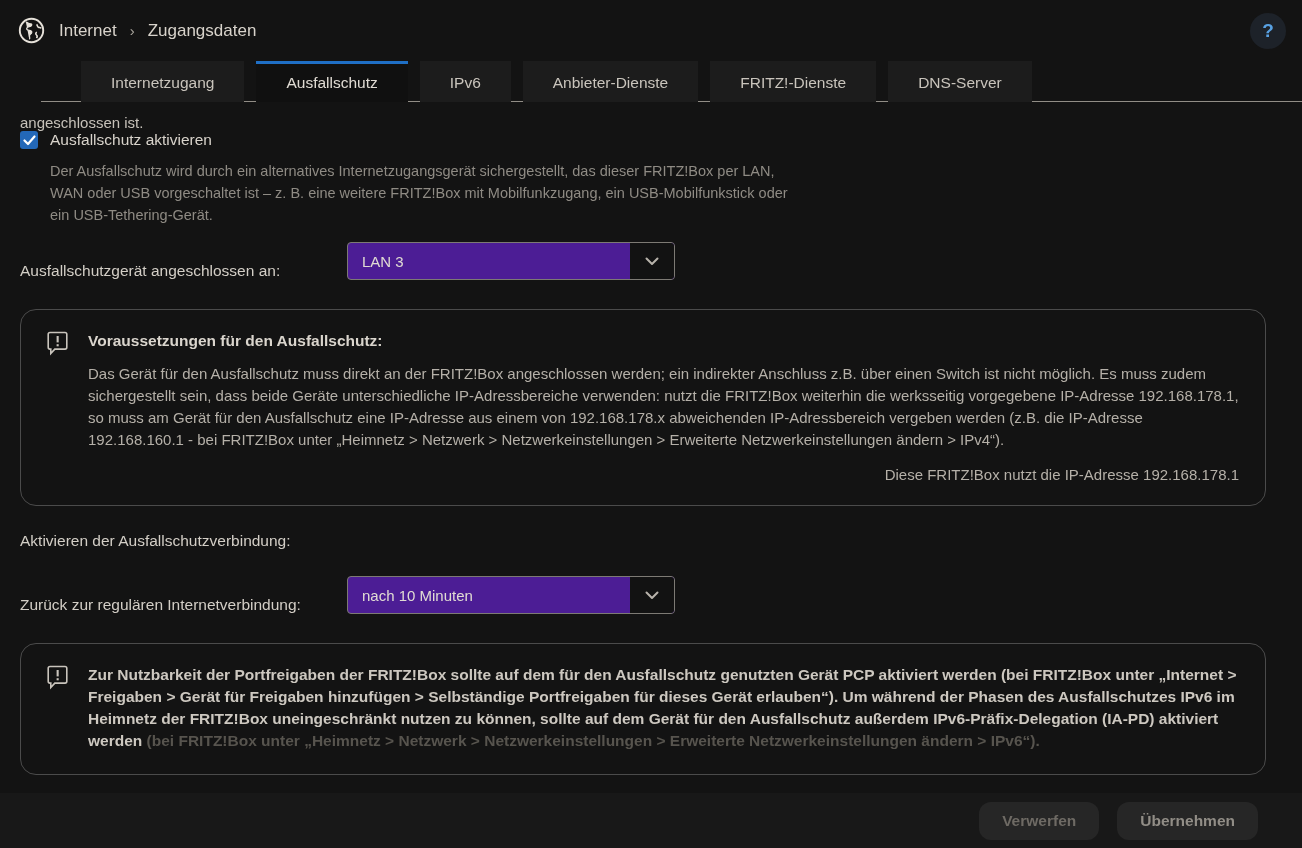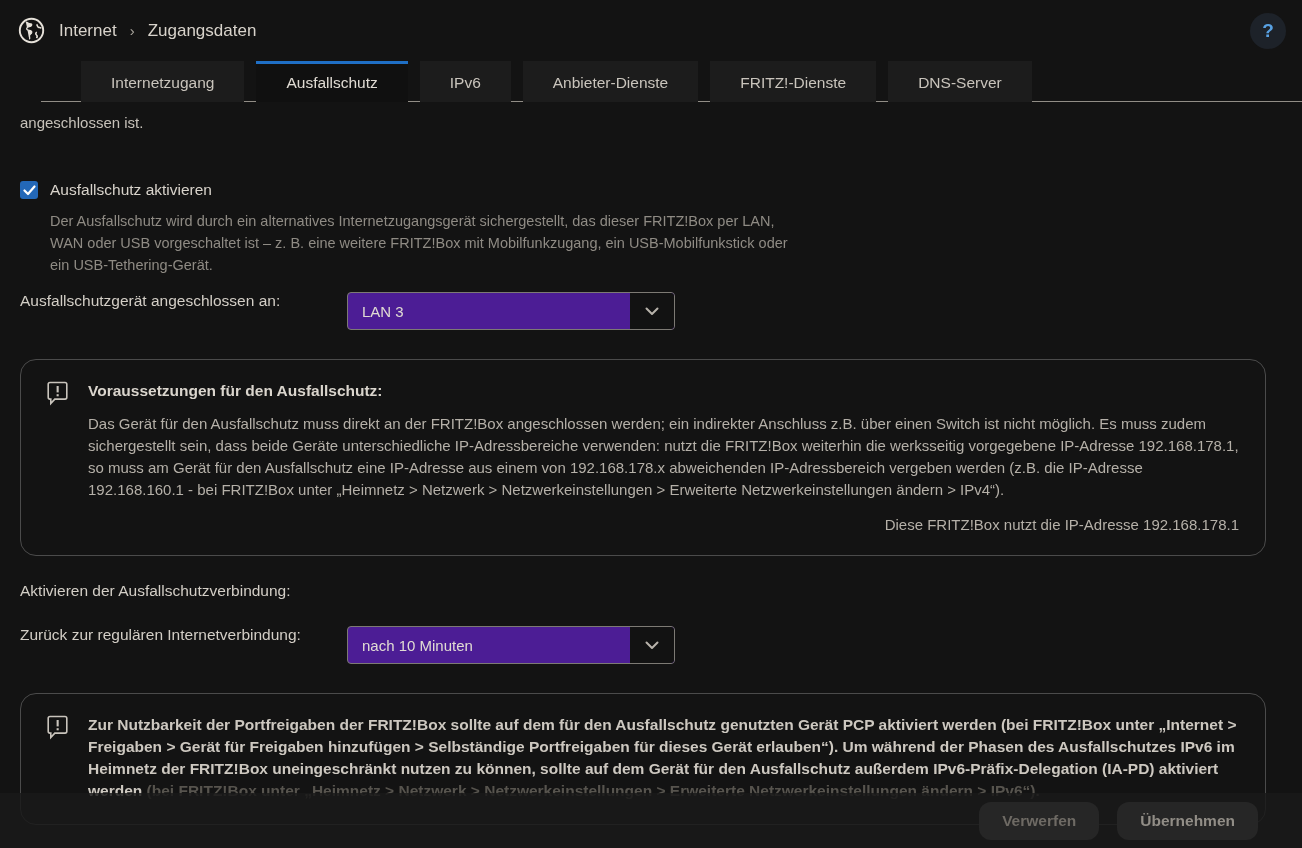--- a/index.html
+++ b/index.html
@@ -26,28 +26,28 @@
     background:#1c1c1c; color:#c9c4bc; font-size:15.5px;
     border-top:3px solid transparent; cursor:pointer; white-space:nowrap;
   }
   .tab.active {
     background:#101010; color:#e0dbd3; border-top-color:#1f6fc5;
     box-shadow:0 1px 0 #131313; position:relative; z-index:2;
   }
   
   .content { padding:0 36px 0 20px; }
   .clipped-line { margin-top:12px; font-size:15px; color:#c6c1b9; }
-  .checkbox-row { margin-top:50px; display:flex; align-items:center; }
+  .checkbox-row { display:flex; align-items:center; }
   .checkbox {
     width:18px; height:18px; border-radius:3px; background:#2368b8;
     display:inline-flex; align-items:center; justify-content:center; cursor:pointer; flex:none;
   }
   .checkbox-label { margin-left:12px; font-size:15.5px; color:#d8d3cb; cursor:pointer; }
   .checkbox-desc { margin:11px 0 0 30px; max-width:748px; font-size:14.5px; line-height:22px; color:#8f8b84; }
-  .field-row { display:flex; align-items:flex-start; margin-top:16px; }
+  .field-row { display:flex; align-items:flex-end; margin-top:16px; }
   .field-row + .field-row, .info-box + .field-row { margin-top:26px; }
   .field-label { width:327px; font-size:15.5px; color:#d3cec6; }
   .select {
     width:328px; height:38px; border:1px solid #7d7a74; border-radius:4px;
     background:#4c1d95; display:flex; align-items:stretch; overflow:hidden; cursor:pointer;
   }
   .select-value { flex:1; display:flex; align-items:center; padding-left:14px; font-size:15px; color:#e0dbd3; }
   .select-chevron { width:44px; background:#121212; display:flex; align-items:center; justify-content:center; }
   .info-box {
     margin-top:29px; border:1px solid #4b4b4b; border-radius:16px;

